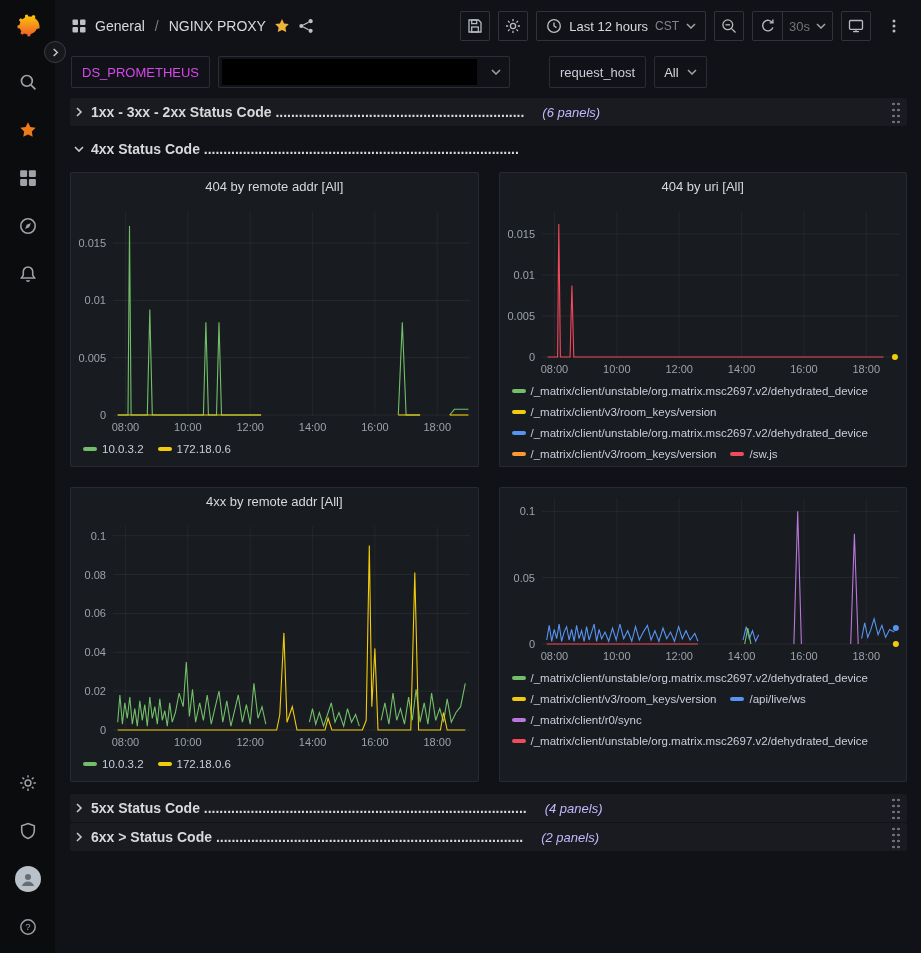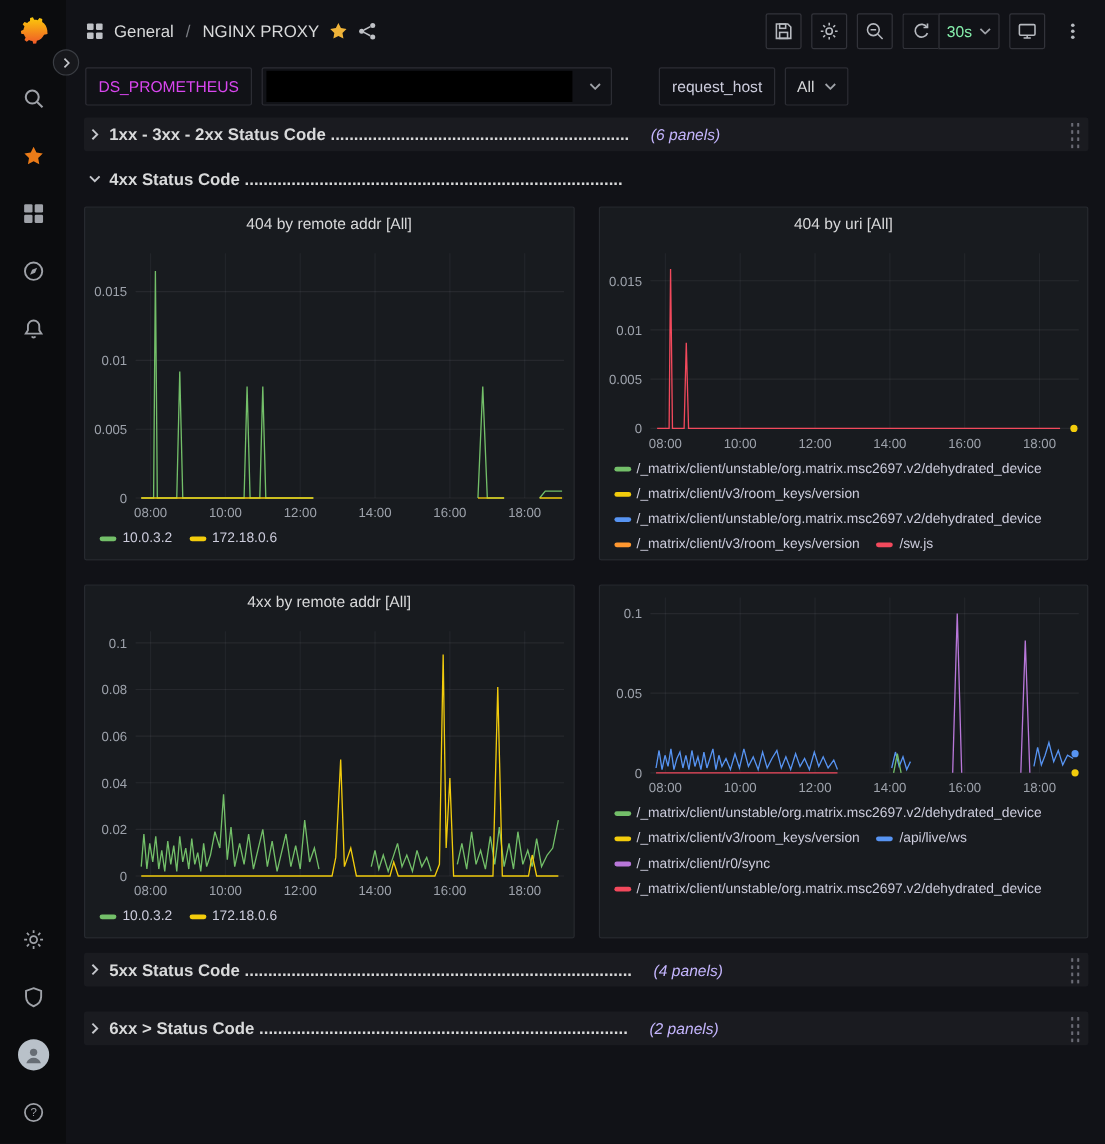--- a/index.html
+++ b/index.html
@@ -36,21 +36,21 @@
     background:transparent;border:none;color:#b7bac0;cursor:pointer;border-radius:2px;gap:6px}
   .icon-btn svg{width:16px;height:16px}
   .boxed{border:1px solid rgba(204,204,220,0.18);background:#111217}
   .tb-right{display:flex;align-items:center;gap:8px}
   .timepicker{font-size:13px;color:#d8d9da;display:flex;align-items:center;gap:7px;padding:0 9px}
   .tz{color:rgba(204,204,220,0.6);font-size:12px}
   .caret svg{width:10px;height:6px}
   .btn-group{display:flex;align-items:center}
   .btn-group .icon-btn:first-child{border-right:none;border-radius:2px 0 0 2px}
   .btn-group .icon-btn:last-child{border-radius:0 2px 2px 0}
-  .refresh-label{font-size:13px;color:#86efac}
+  .refresh-label{font-size:13px;color:#737373}
 
   
   .submenu{height:40px;display:flex;align-items:center;gap:8px;padding:0 16px;flex-shrink:0}
   .var-label{height:32px;display:flex;align-items:center;padding:0 10px;border:1px solid rgba(204,204,220,0.15);
     border-radius:2px;background:#111217;white-space:nowrap;cursor:pointer}
   .var-label.ds{color:#d946ef;font-weight:400}
   .var-select{height:32px;display:flex;align-items:center;border:1px solid rgba(204,204,220,0.15);
     border-radius:2px;background:#111217;cursor:pointer}
   .ds-select{width:292px;padding:0 8px 0 3px;justify-content:space-between}
   .redacted{width:255px;height:26px;background:#000}
@@ -204,20 +204,35 @@
             <path d="M2 2h9.5L14 4.5V14H2z"></path>
               <rect x="4.7" y="9" width="6.6" height="5"></rect>
               <rect x="4.7" y="2" width="5" height="3.6"></rect>
           </svg>
         </button>
         <button class="icon-btn boxed">
           <svg viewBox="0 0 16 16" fill="none" stroke="currentColor" stroke-width="1.3">
             <circle cx="8" cy="8" r="2.6"></circle>
             <path d="M8 1v2.2M8 12.8V15M1 8h2.2M12.8 8H15M3.05 3.05l1.56 1.56M11.4 11.4l1.55 1.55M12.95 3.05L11.4 4.6M4.6 11.4l-1.55 1.55"></path>
           </svg>
+        </button>
+        <button class="icon-btn boxed timepicker">
+          <span class="tb-icon">
+            <svg viewBox="0 0 16 16" fill="none" stroke="currentColor" stroke-width="1.3">
+              <circle cx="8" cy="8" r="6.3"></circle>
+                <path d="M8 4.4V8l2.5 1.6"></path>
+            </svg>
+          </span>
+          <span>Last 12 hours</span>
+          <span class="tz">CST</span>
+          <span class="caret caret-grey">
+            <svg viewBox="0 0 10 6" fill="none" stroke="currentColor" stroke-width="1.5">
+                <path d="M1 1l4 4 4-4"></path>
+              </svg>
+          </span>
         </button>
         <button class="icon-btn boxed">
           <svg viewBox="0 0 16 16" fill="none" stroke="currentColor" stroke-width="1.3">
             <circle cx="6.8" cy="6.8" r="4.9"></circle>
               <line x1="4.5" y1="6.8" x2="9.1" y2="6.8"></line>
               <line x1="10.6" y1="10.6" x2="14.5" y2="14.5"></line>
           </svg>
         </button>
         <span class="btn-group">
           <button class="icon-btn boxed">
@@ -485,21 +500,21 @@
                 <span class="legend-label">/_matrix/client/r0/sync</span>
               </span>
               <span class="legend-item">
                 <span class="swatch" style="background:#f2495c"></span>
                 <span class="legend-label">/_matrix/client/unstable/org.matrix.msc2697.v2/dehydrated_device</span>
               </span>
             </div>
         </section>
       </div>
 
-      <div class="row-header collapsed" style="margin-bottom:21px">
+      <div class="row-header collapsed" style="margin-bottom:1px">
         <span class="chev">
           <svg viewBox="0 0 10 10" fill="none" stroke="currentColor" stroke-width="1.6">
               <path d="M3 1l4 4-4 4"></path>
             </svg>
         </span>
         <span class="row-title">5xx Status Code ...................................................................................</span>
         <span class="row-count">(4 panels)</span>
         <span class="drag-handle"></span>
       </div>
 

